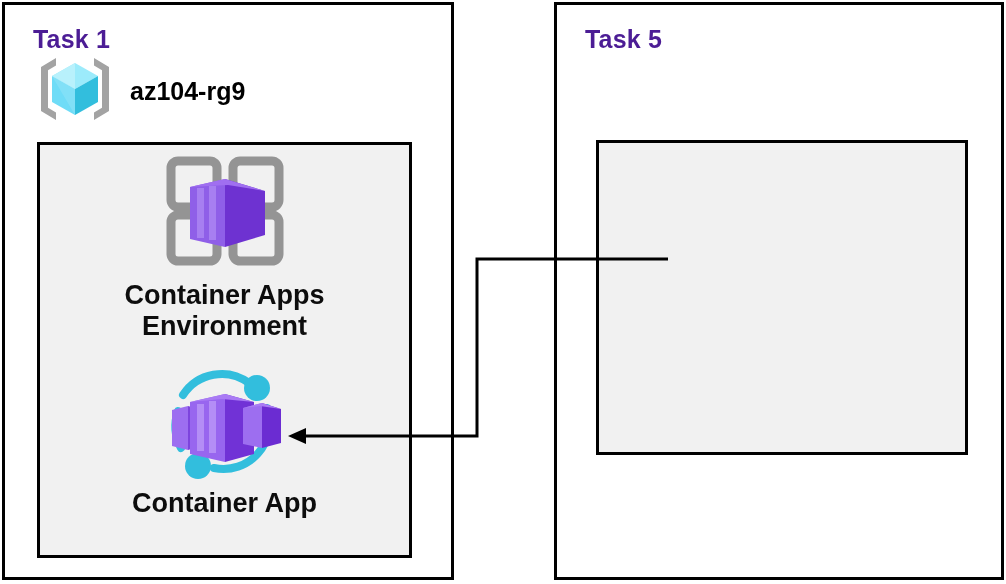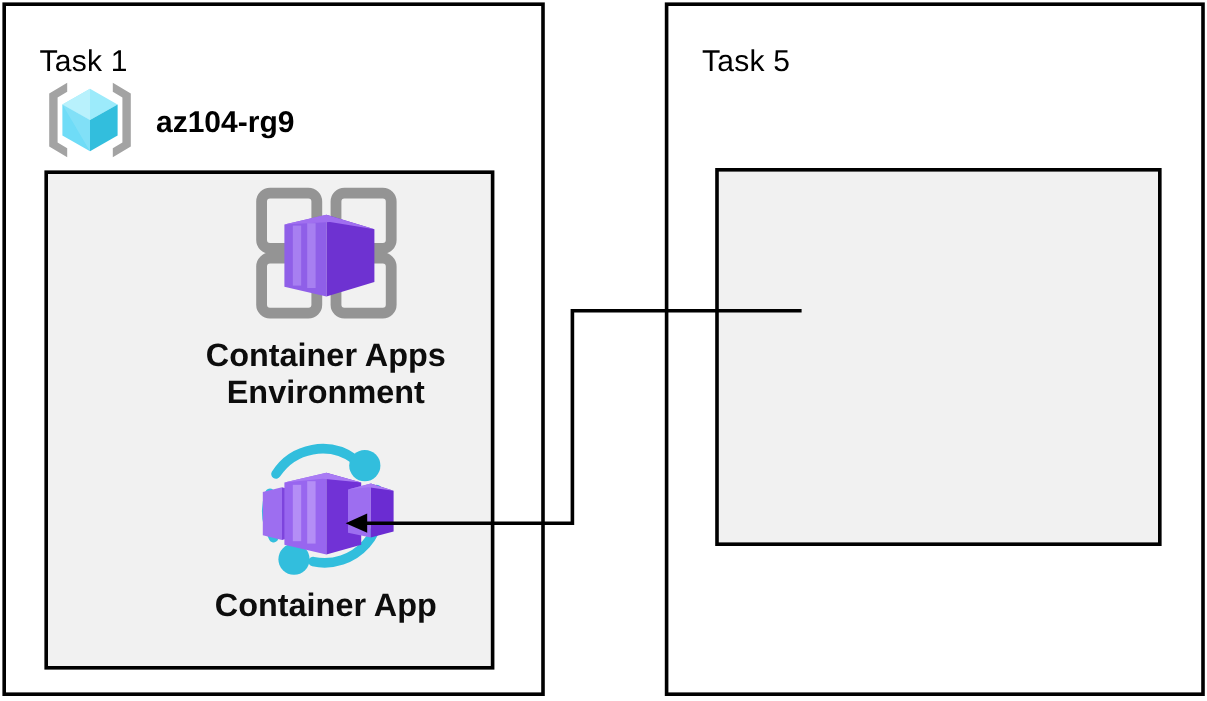--- a/index.html
+++ b/index.html
@@ -25,24 +25,24 @@
     background: #ffffff;
     border: 3px solid #000000;
     box-sizing: border-box;
   }
   #panel-task1 { left: 2px;   top: 2px; width: 452px; height: 578px; }
   #panel-task2 { left: 554px; top: 2px; width: 450px; height: 578px; }
 
   .panel-title {
     position: absolute;
     left: 28px;
-    top: 32px;
+    top: 20px;
     font-size: 25px;
-    font-weight: normal;
-    color: #000000;
+    font-weight: bold;
+    color: #4c1d95;
     letter-spacing: 0.2px;
     white-space: nowrap;
   }
 
   
   .inner-box {
     position: absolute;
     background: #f1f1f1;
     border: 3px solid #000000;
     box-sizing: border-box;
@@ -57,39 +57,38 @@
     left: 596px;
     top: 140px;
     width: 372px;
     height: 315px;
   }
 
   
   #rg-header {
     position: absolute;
     left: 36px;
-    top: 66px;
+    top: 55px;
     display: flex;
     align-items: center;
     gap: 16px;
   }
   #rg-name {
     font-size: 25px;
     font-weight: bold;
     color: #000000;
     white-space: nowrap;
   }
 
   
   .icon-stack {
     position: absolute;
     display: flex;
     flex-direction: column;
     align-items: center;
-    padding-left: 47px;
   }
   #stack-cae { left: 37px; top: 152px; width: 375px; }
   #stack-ca  { left: 37px; top: 364px; width: 375px; }
   #stack-test{ left: 596px; top: 166px; width: 372px; }
 
   .icon-label {
     font-size: 27px;
     font-weight: bold;
     color: #0d0d0d;
     text-align: center;

